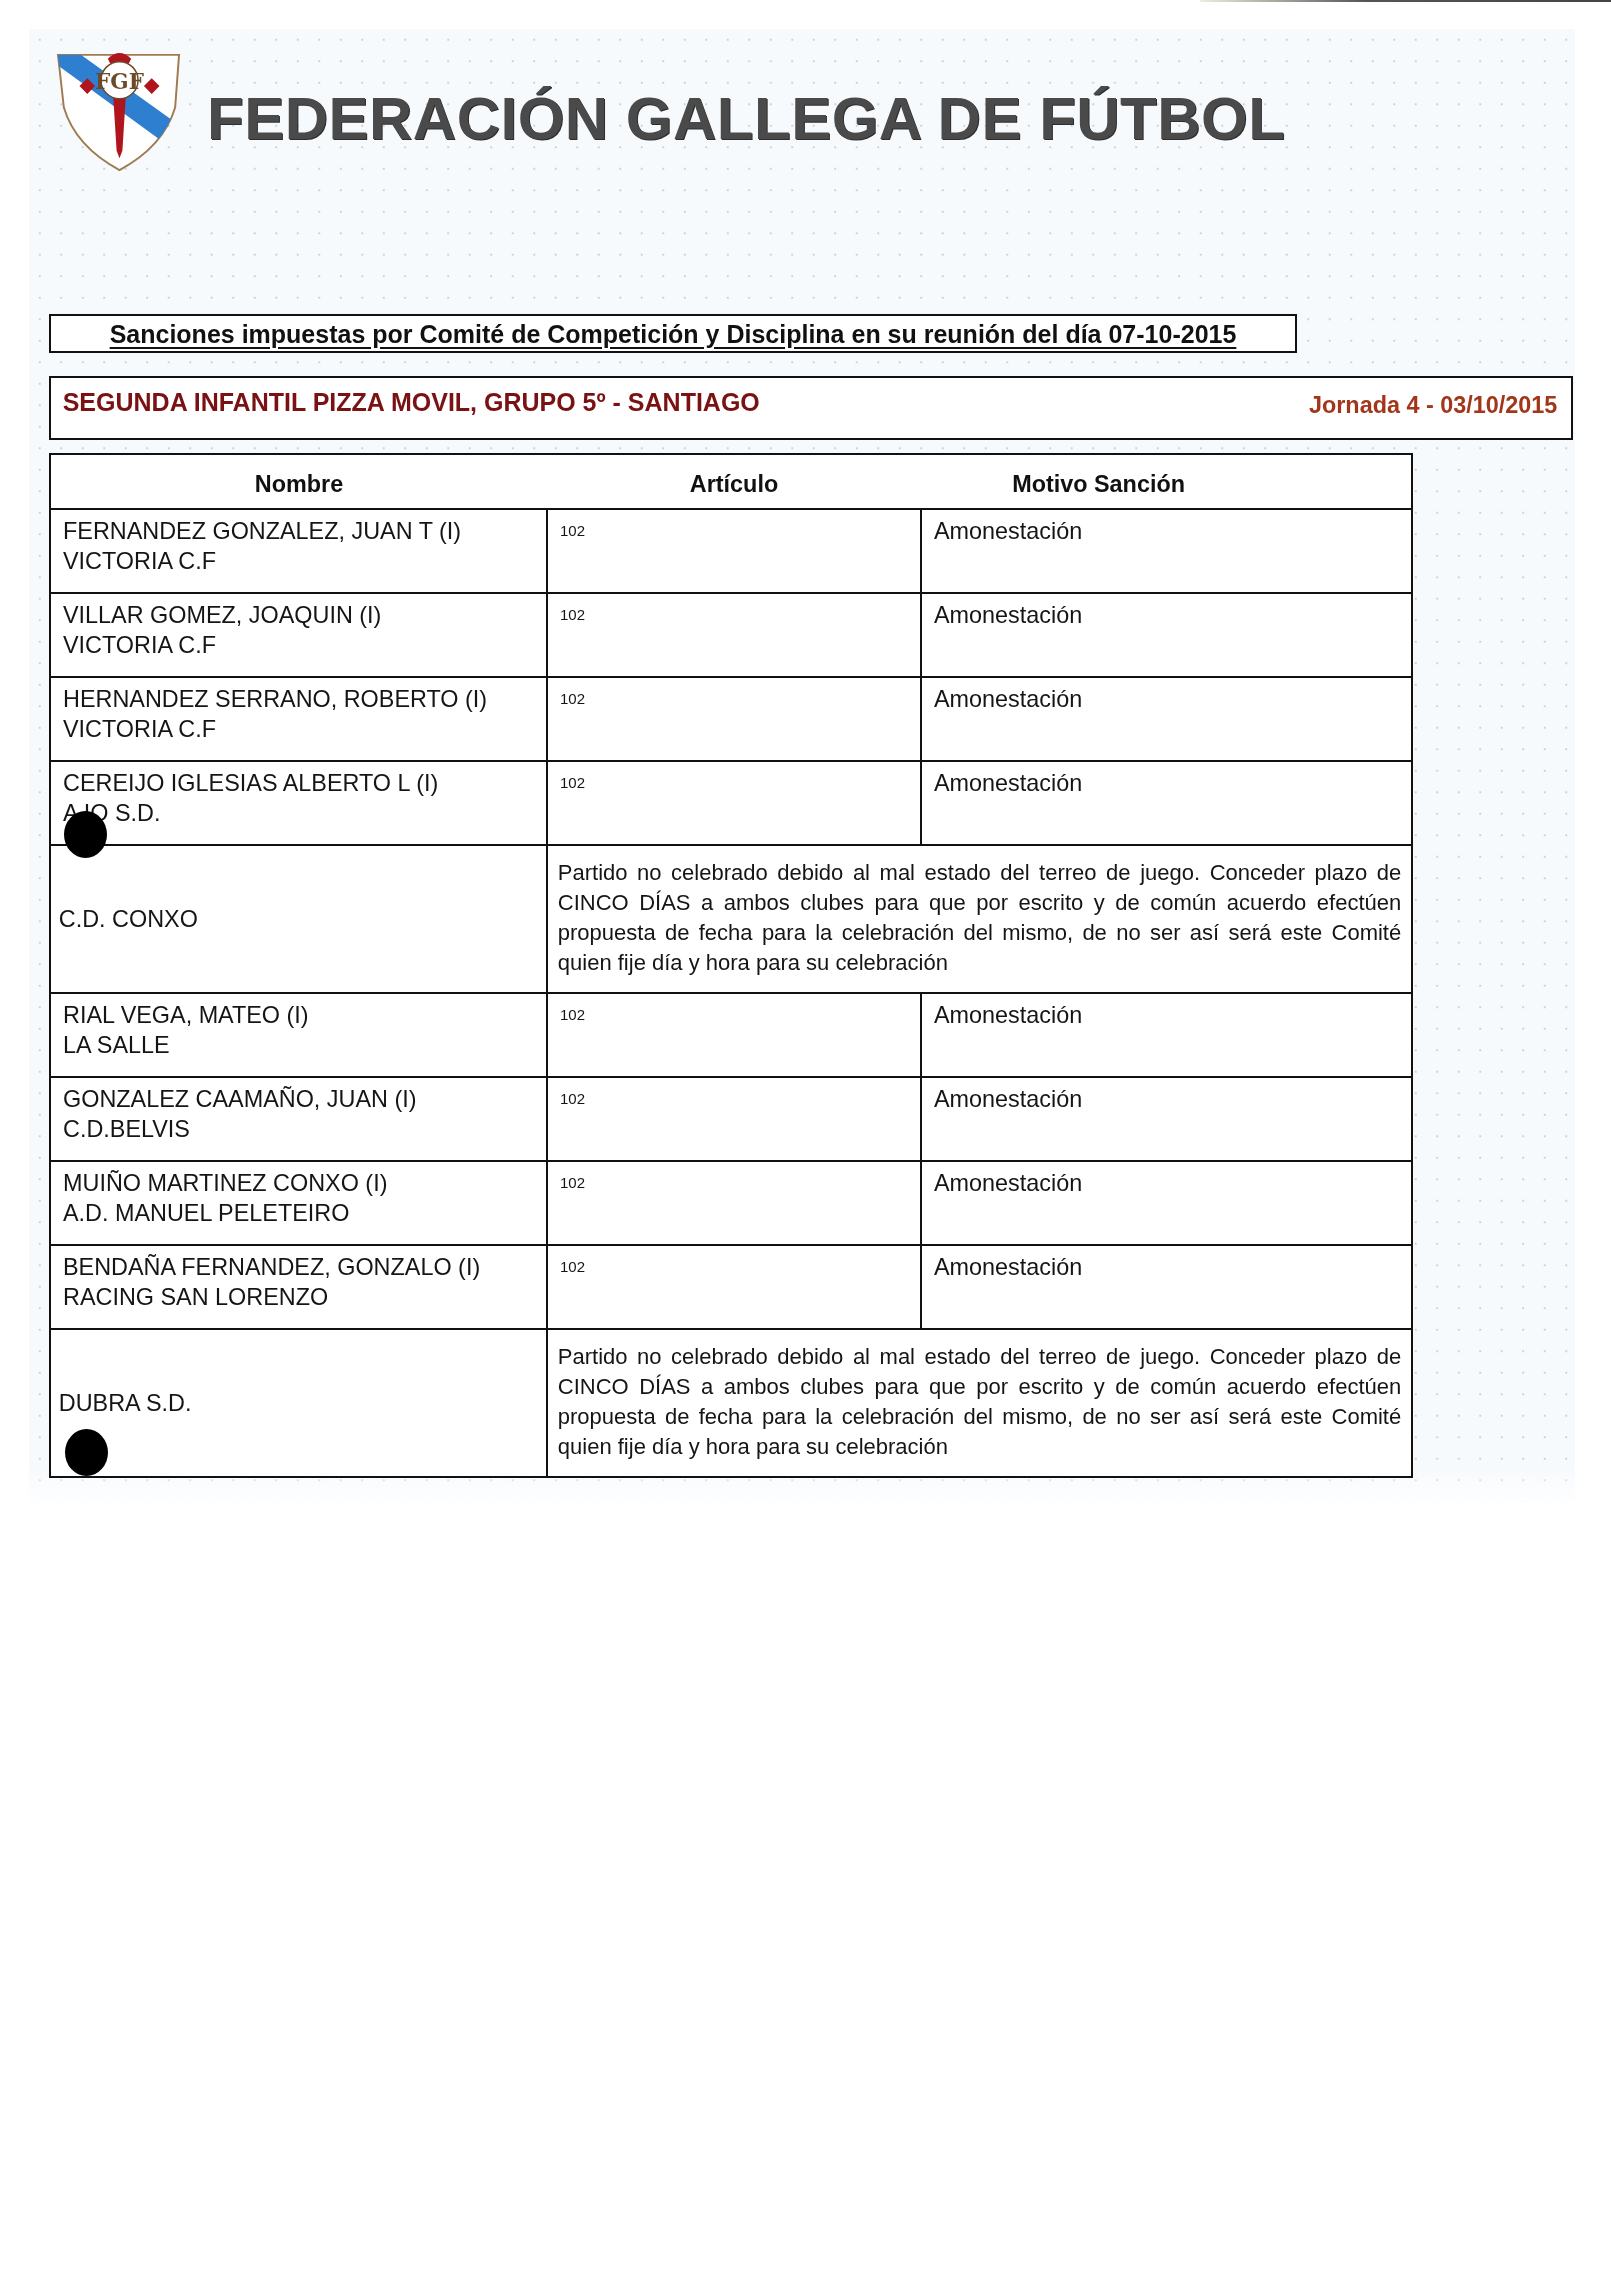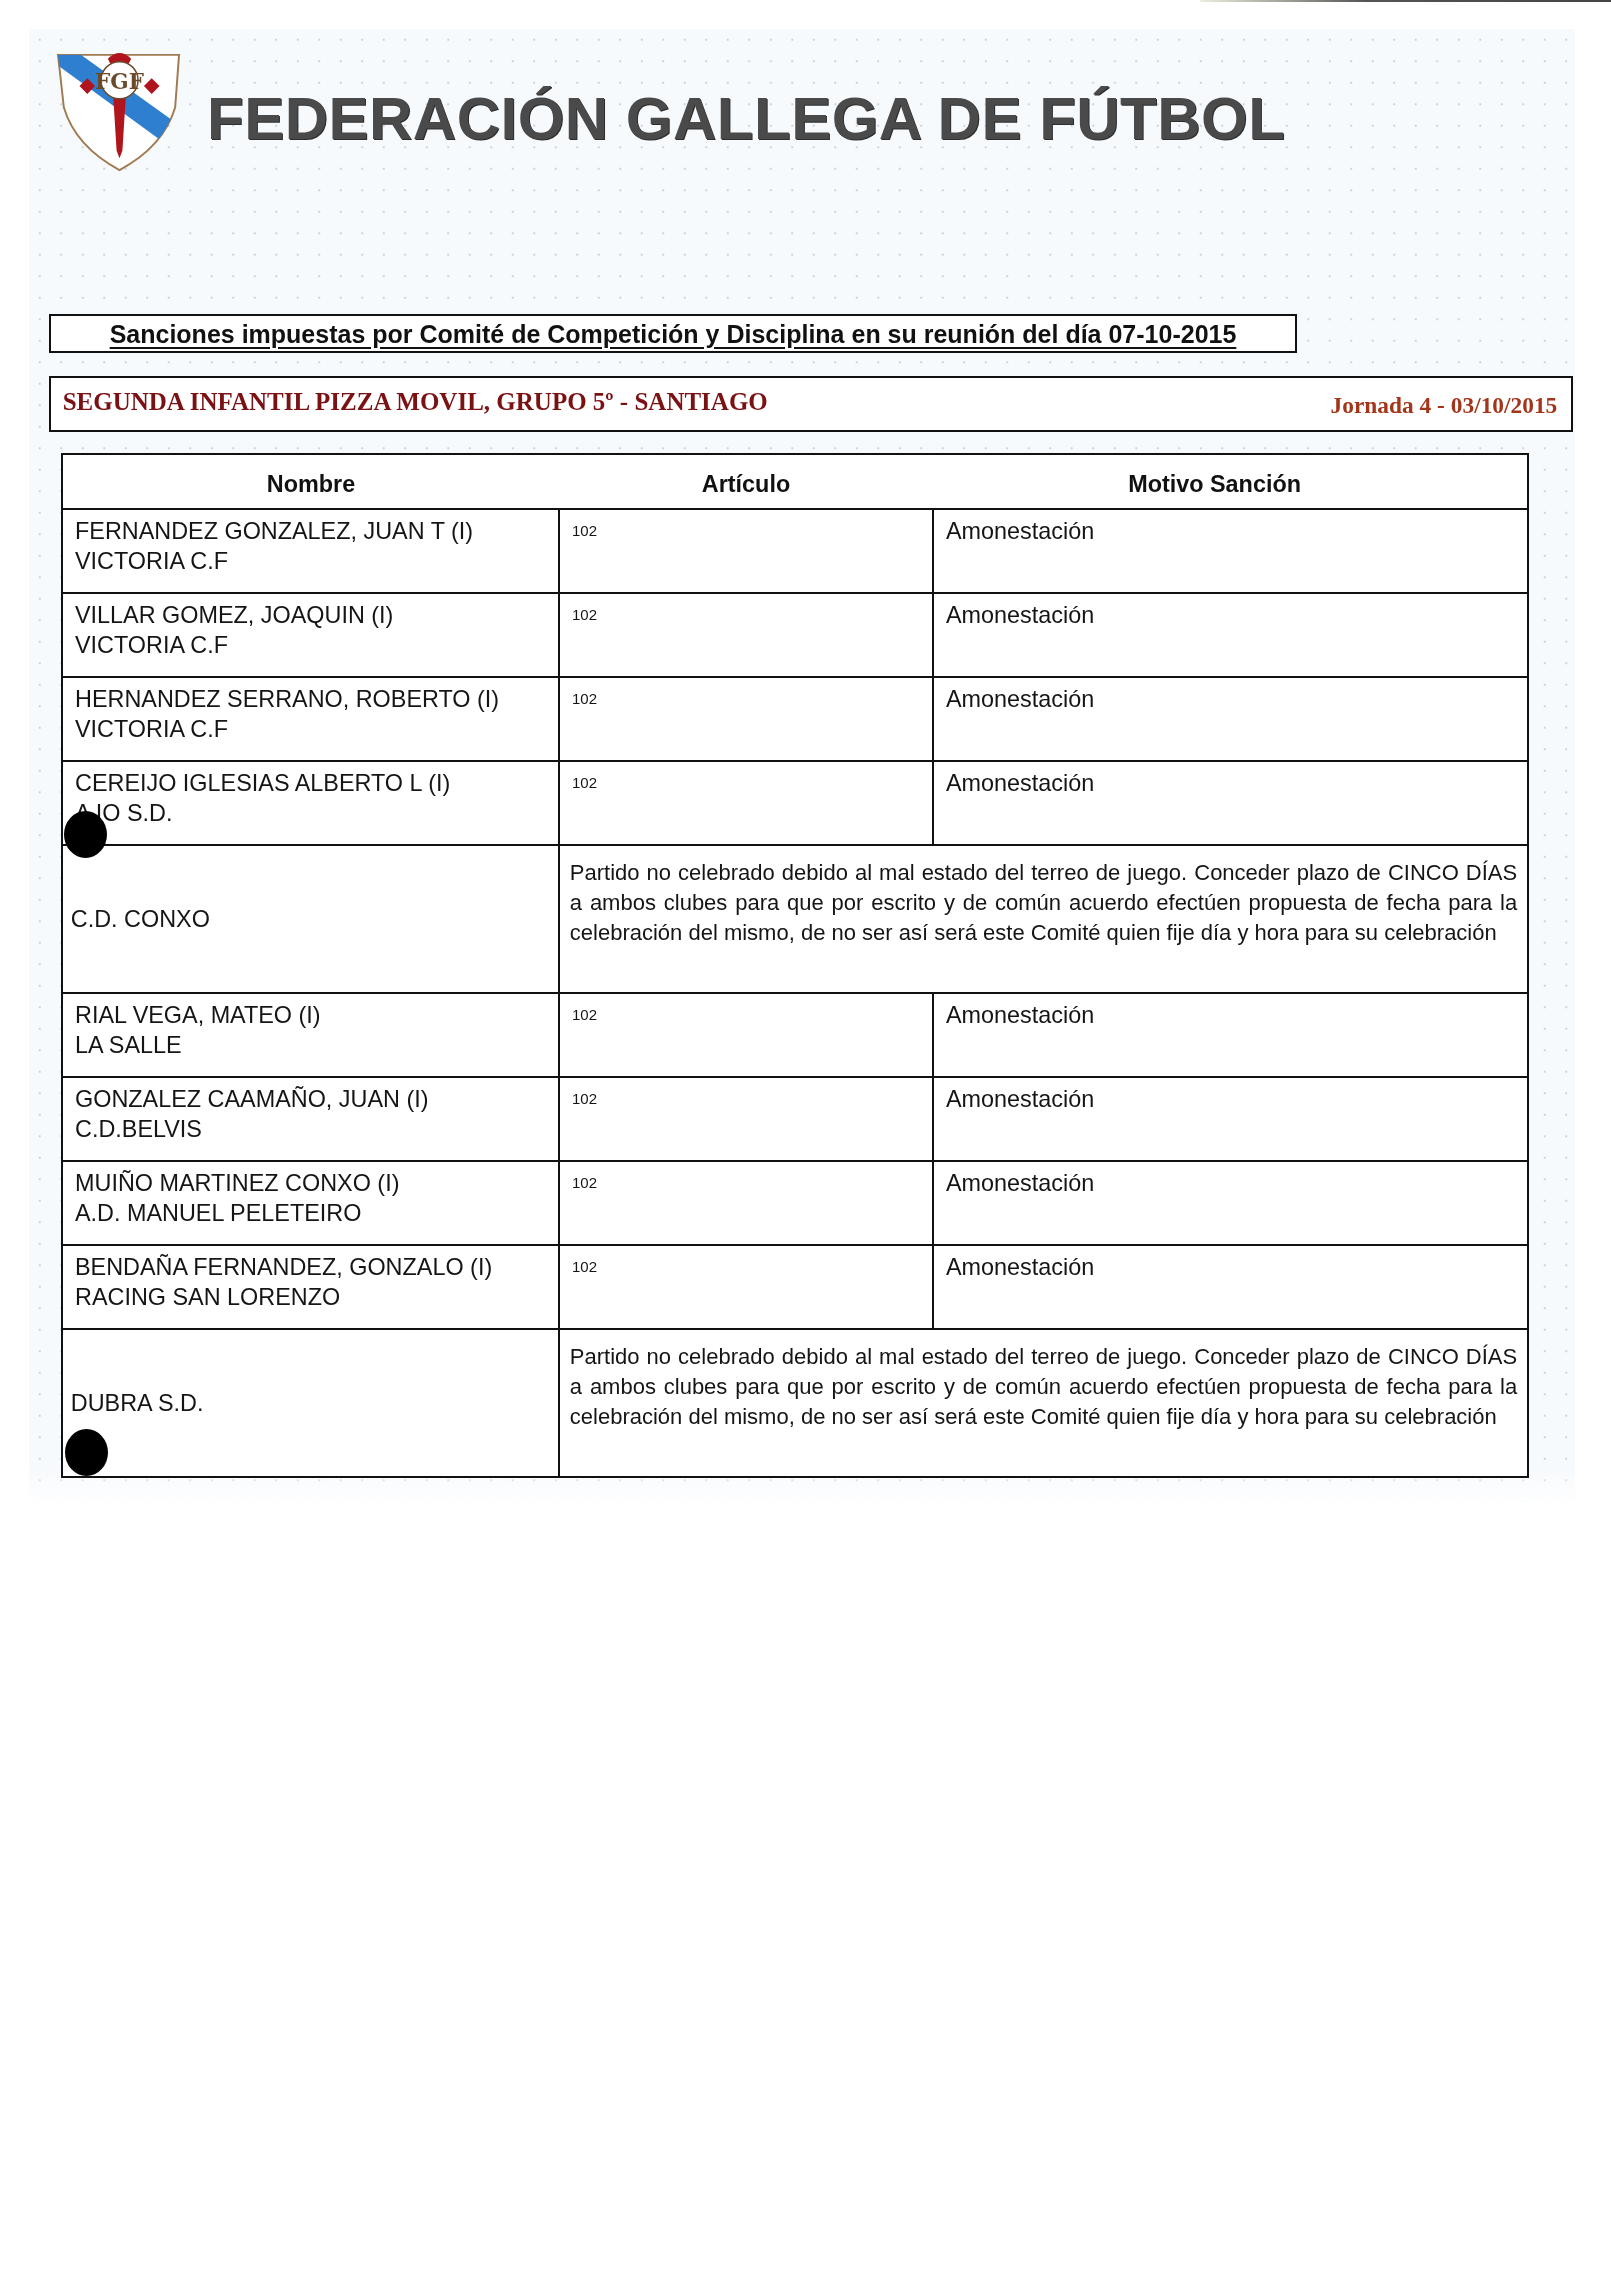--- a/index.html
+++ b/index.html
@@ -37,34 +37,33 @@
   .box {
     position: absolute; background: #ffffff; border: 2.9px solid #111;
   }
   .meeting-box { left: 49px; top: 314px; width: 1248px; height: 39px; }
   .meeting-title {
     position: absolute; left: 0; right: 0; top: 3.9px;
     text-align: center; font-size: 25px; font-weight: bold;
     text-decoration: underline; text-underline-offset: 3.9px;
     color: #111; white-space: nowrap;
   }
-  .competition-box { left: 49px; top: 376px; width: 1524px; height: 56px; font-family: Liberation Serif, serif; }
+  .competition-box { left: 49px; top: 376px; width: 1524px; height: 64px; }
   .competition-name {
     position: absolute; left: 11.7px; top: 9.8px;
     font-size: 25px; font-weight: bold; color: #7a1214; white-space: nowrap;
   }
   .jornada {
     position: absolute; right: 13.7px; top: 13.7px;
     font-size: 23.4px; font-weight: bold; color: #a3361a; white-space: nowrap;
   }
   .sanctions-table {
-    position: absolute; left: 49px; top: 453px; width: 1468px;
+    position: absolute; left: 49px; top: 453px; width: 1364px;
     border-collapse: collapse; background: #ffffff;
     border: 2.9px solid #111;
-    margin-left: 12px;
   }
   .sanctions-table td, .sanctions-table th {
     border: 2.9px solid #111; vertical-align: top;
   }
   .sanctions-table th {
     border-left: none; border-right: none;
     height: 55px; font-size: 23.4px; font-weight: bold; color: #111;
     text-align: center; vertical-align: middle; padding-top: 5.9px;
   }
   .sanctions-table th.c-motivo { text-align: right; padding-right: 226px; }

